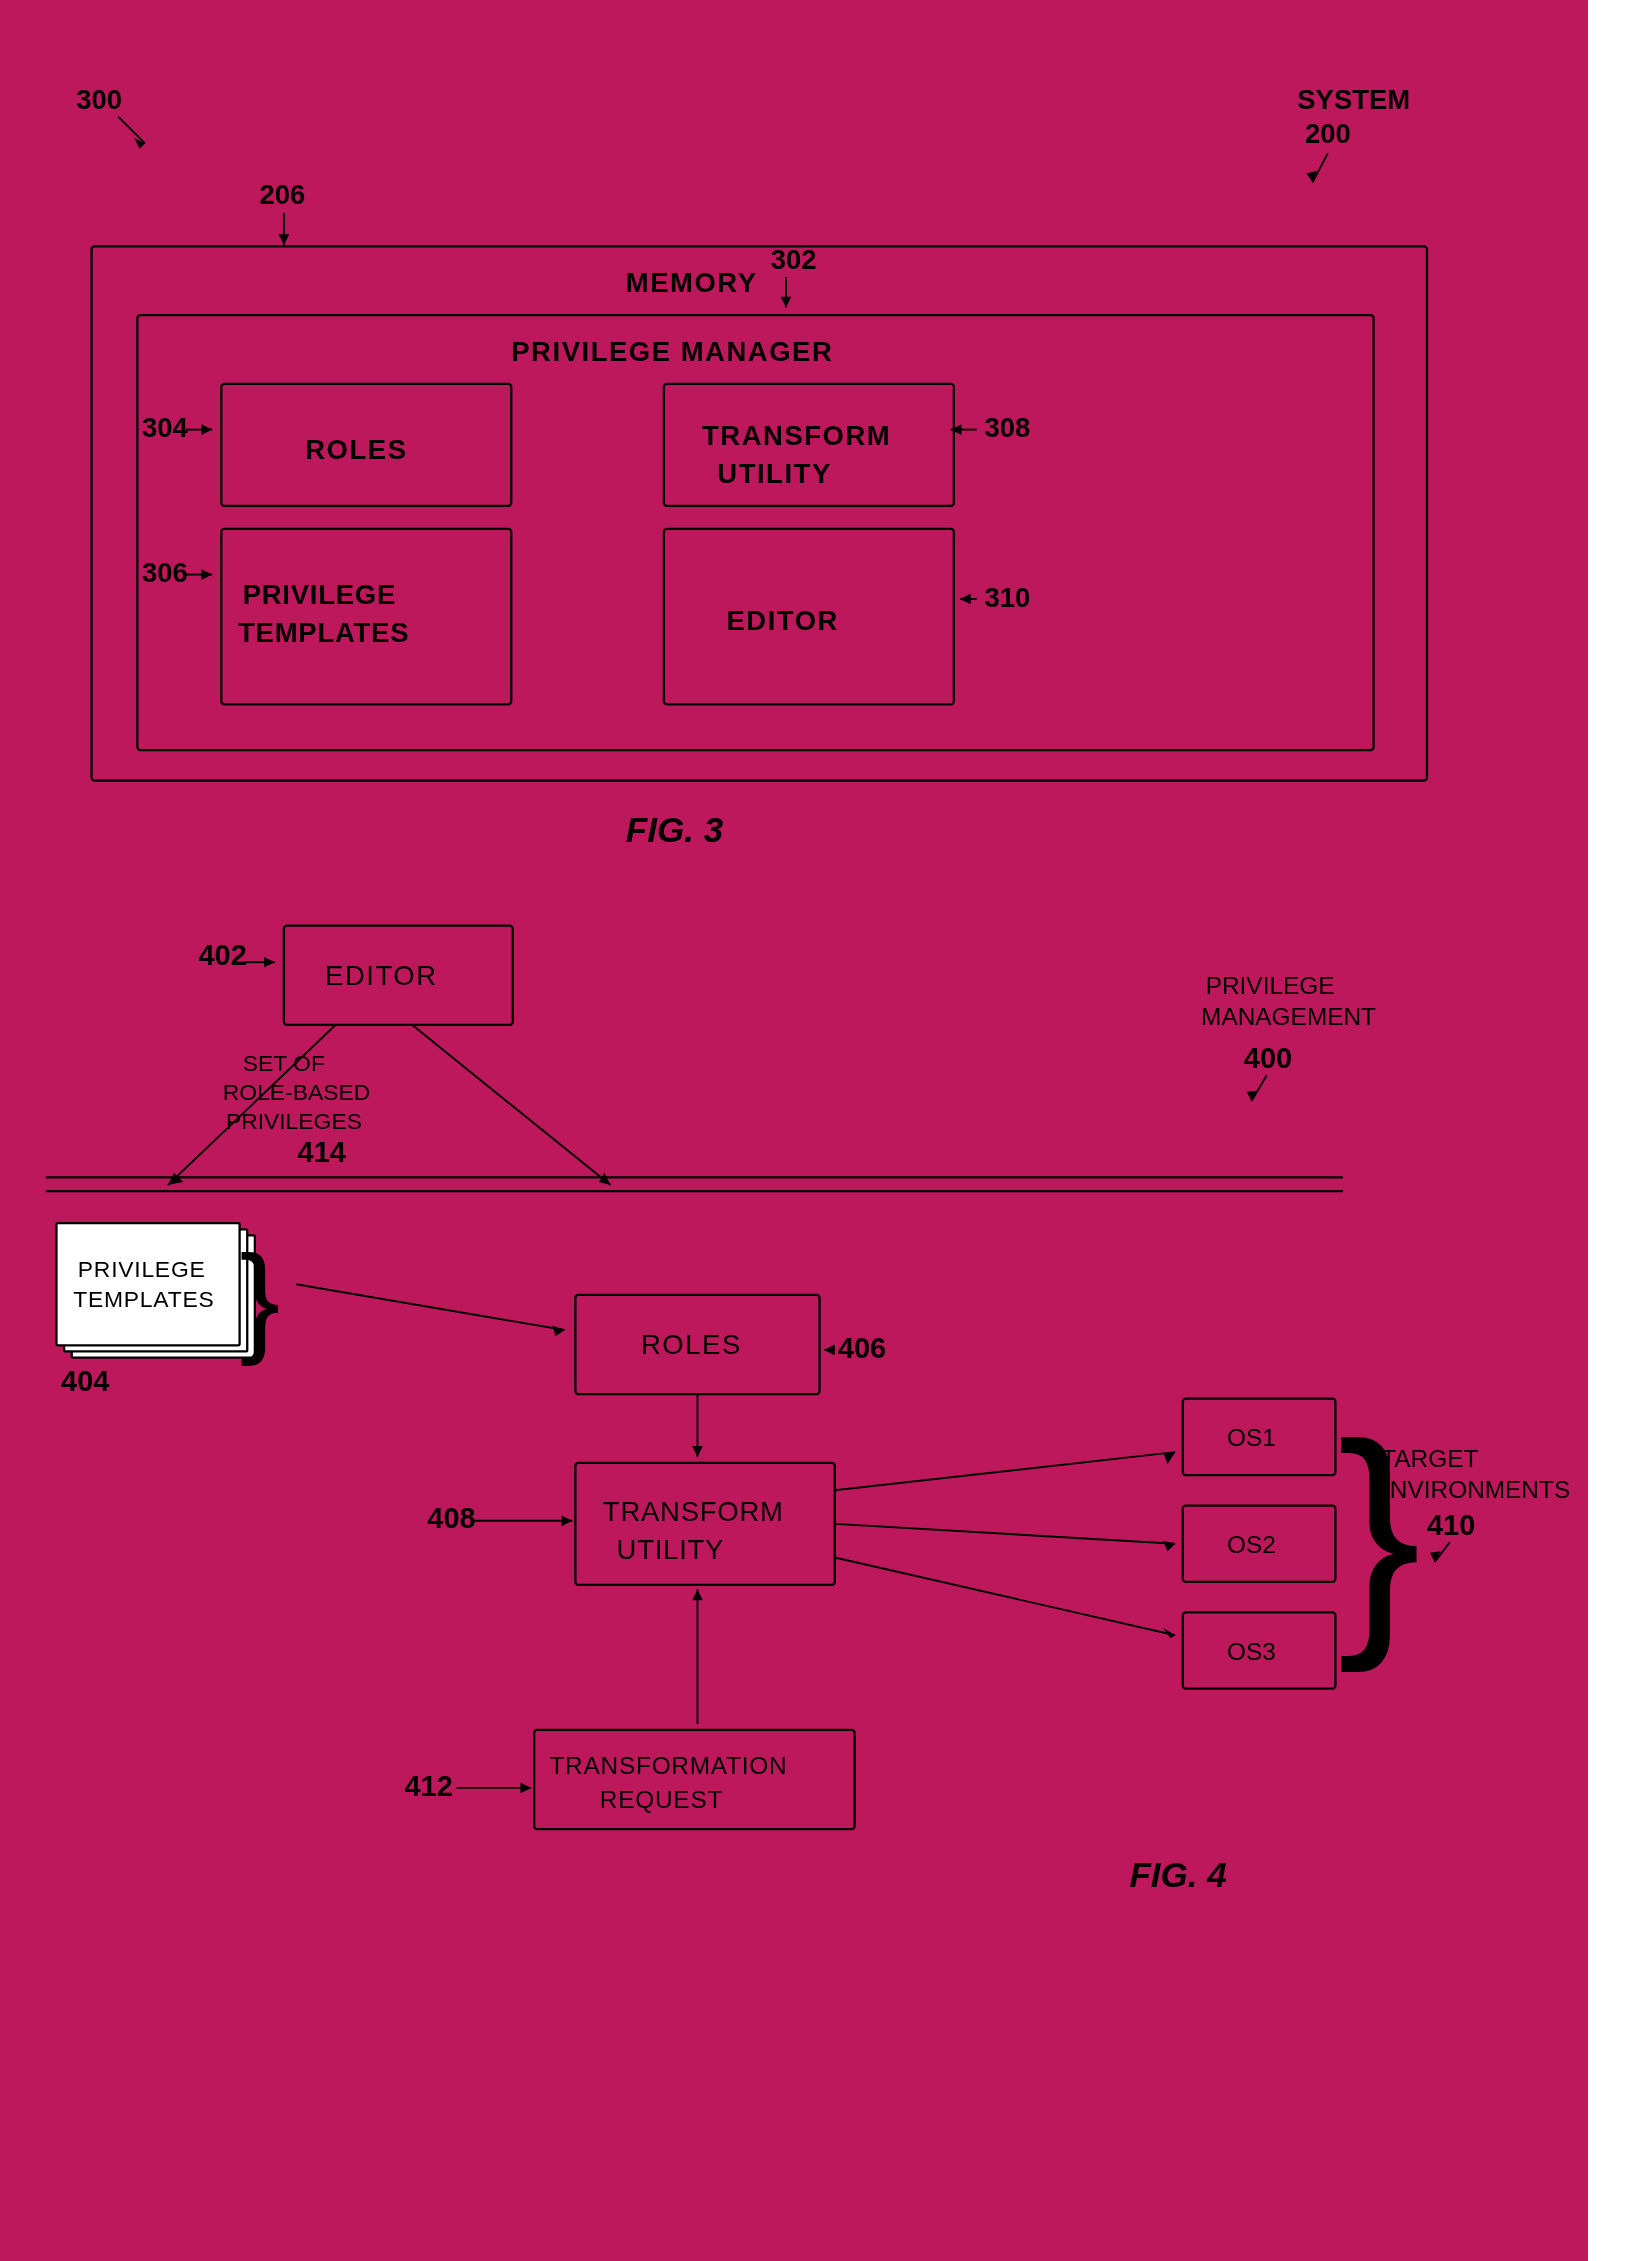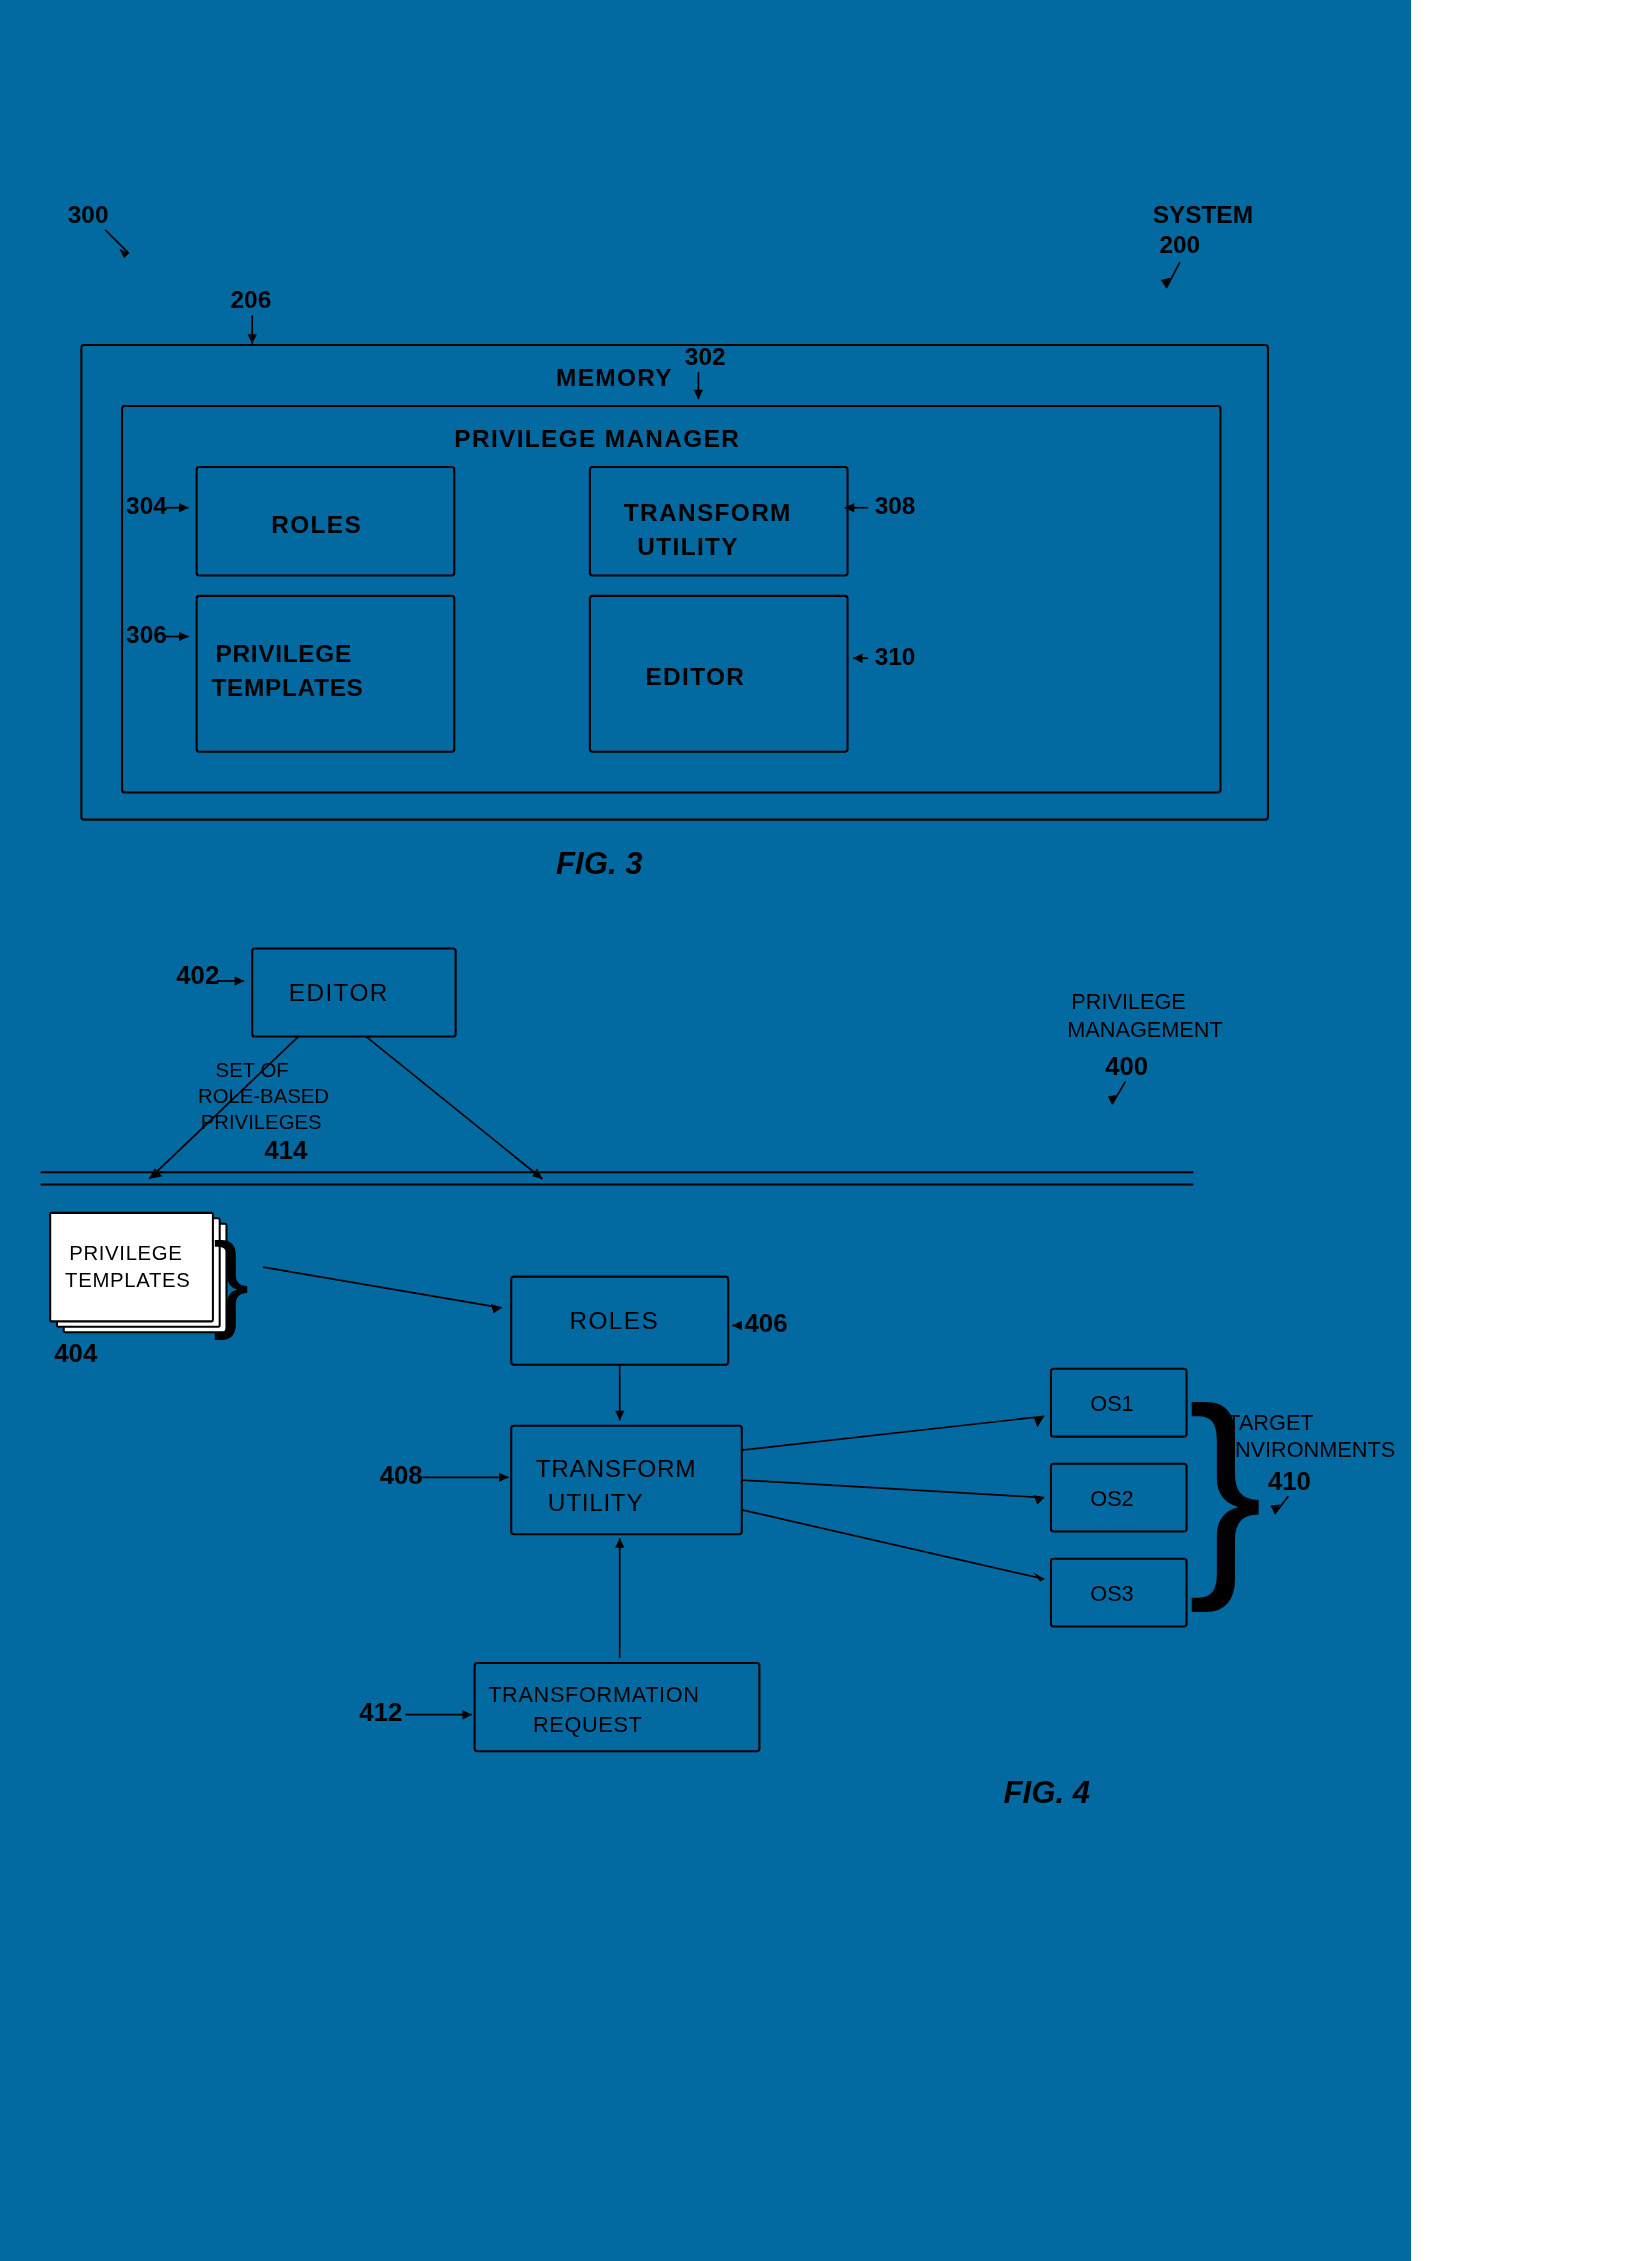--- a/index.html
+++ b/index.html
@@ -6,24 +6,24 @@
     body {
       background: #fff;
       font-family: Arial, Helvetica, sans-serif;
       width: 1636px;
       min-height: 2261px;
       position: relative;
       overflow-x: hidden;
     }
 
     .page {
-      width: 1411px;
+      width: 1588px;
       min-height: 2261px;
       position: relative;
-      background: #0369a1;
+      background: #be185d;
     }
 
     
     .arrows-svg {
       position: absolute;
       top: 0;
       left: 0;
       width: 100%;
       height: 100%;
       pointer-events: none;

